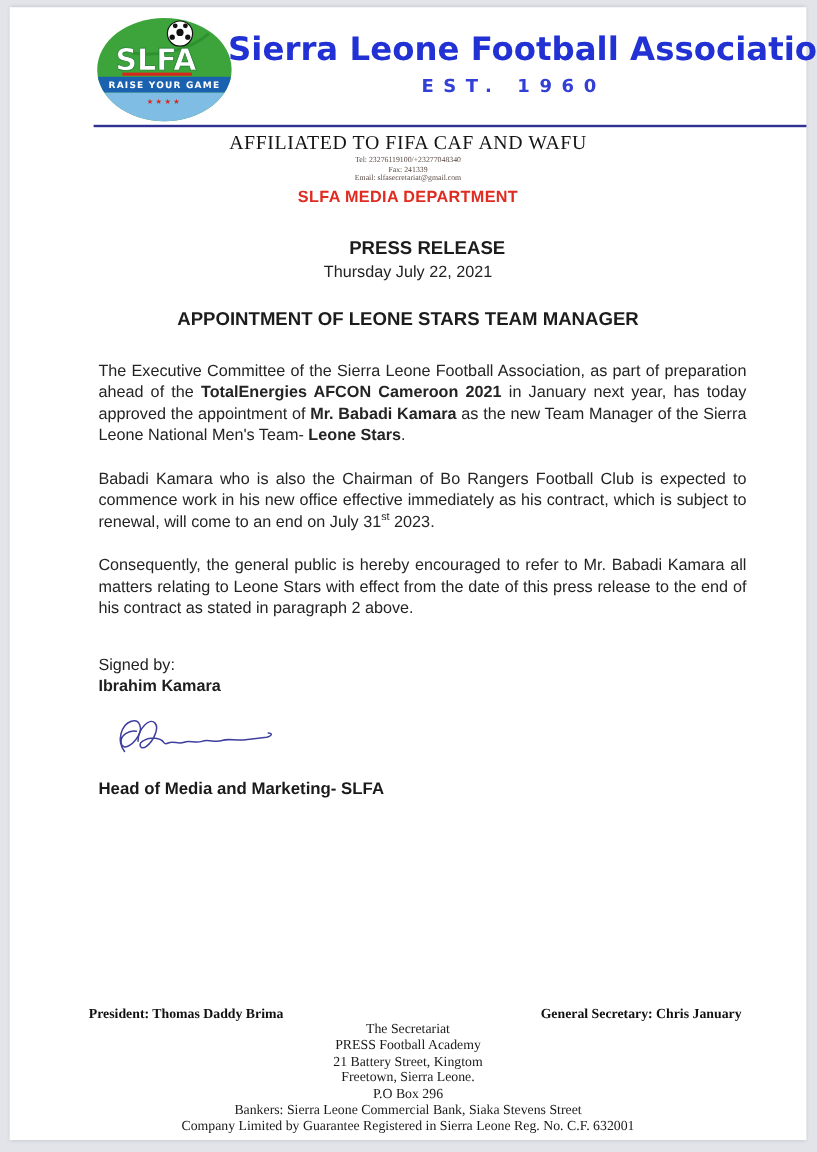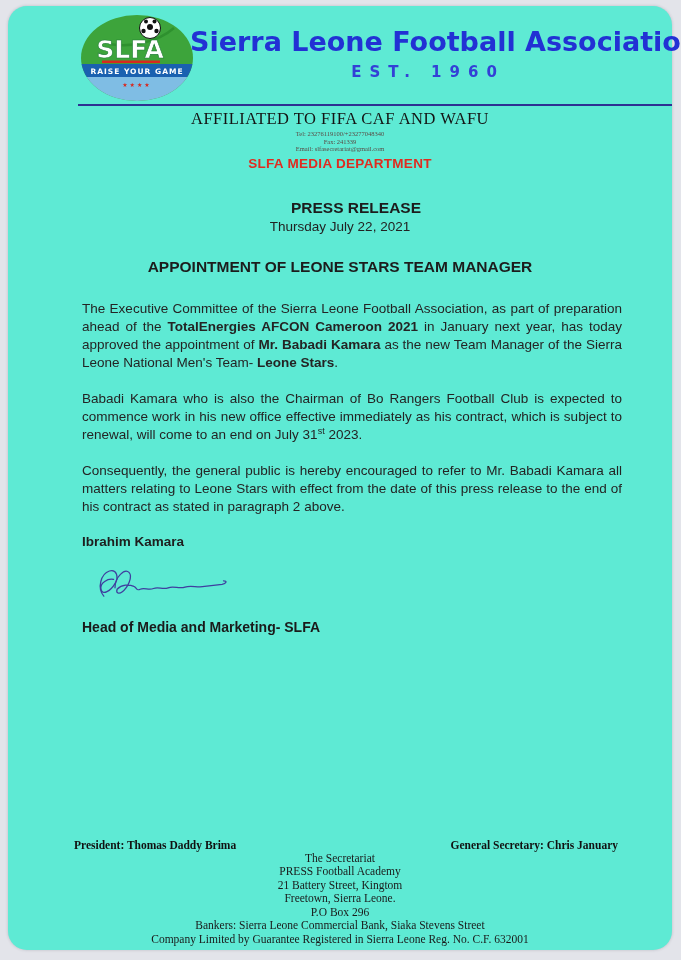--- a/index.html
+++ b/index.html
@@ -4,23 +4,22 @@
 <style>
   html,body{margin:0;padding:0;}
   body{
     width:681px;height:960px;position:relative;
     background:#e3e4ea;
     font-family:"Liberation Sans", sans-serif;
     overflow:hidden;
   }
   .page{
     position:absolute;left:8px;top:6px;right:9px;bottom:10px;
-    background:#5eead4;
+    background:#ffffff;
     box-shadow:0 0 3px rgba(60,60,80,.25);
-    border-radius:19px;
   }
   
   .header{position:relative;height:97px;}
   .logo{position:absolute;left:72px;top:8px;width:114px;height:88px;}
   .title-block{position:absolute;left:182px;right:6px;top:20px;text-align:center;}
   .org-title{
     font-family:"DejaVu Sans", sans-serif;font-weight:bold;
     font-size:27px;color:#2231d4;letter-spacing:0px;white-space:nowrap;
   }
   .est{
@@ -124,20 +123,21 @@
   <div class="press-title">PRESS RELEASE</div>
   <div class="press-date">Thursday July 22, 2021</div>
   <div class="subject">APPOINTMENT OF LEONE STARS TEAM MANAGER</div>
 
   <div class="body-copy">
     <p><span>The Executive Committee of the Sierra Leone Football Association, as part of preparation ahead of the </span><span style="font-weight: bold;">TotalEnergies AFCON Cameroon 2021</span><span> in January next year, has today approved the appointment of </span><span style="font-weight: bold;">Mr. Babadi Kamara</span><span> as the new Team Manager of the Sierra Leone National Men's Team- </span><span style="font-weight: bold;">Leone Stars</span><span>.</span></p>
     <p><span>Babadi Kamara who is also the Chairman of Bo Rangers Football Club is expected to commence work in his new office effective immediately as his contract, which is subject to renewal, will come to an end on July 31</span><sup>st</sup><span> 2023.</span></p>
     <p><span>Consequently, the general public is hereby encouraged to refer to Mr. Babadi Kamara all matters relating to Leone Stars with effect from the date of this press release to the end of his contract as stated in paragraph 2 above.</span></p>
   </div>
 
+  <div class="signed-label">Signed by:</div>
   <div class="signed-name">Ibrahim Kamara</div>
 
   <div class="sig-wrap">
     <svg viewBox="0 0 200 60" width="140" height="52">
       <g fill="none" stroke="#3f3f9f" stroke-width="1.8" stroke-linecap="round">
         <path d="M14,46 C4,34 10,14 22,10 C32,7 36,18 30,28 C24,38 12,46 10,36 C8,27 20,20 28,22"></path>
         <path d="M30,34 C30,18 44,6 50,12 C56,18 48,34 40,40 C36,43 31,42 33,36 C40,29 50,29 57,32 C62,34 60,39 66,36 C72,33 78,38 85,35 C92,32 98,37 106,34 C114,31 122,36 130,33 C138,30 148,34 158,32 L183,29 C189,28 191,24 185,24"></path>
       </g>
     </svg>
   </div>

